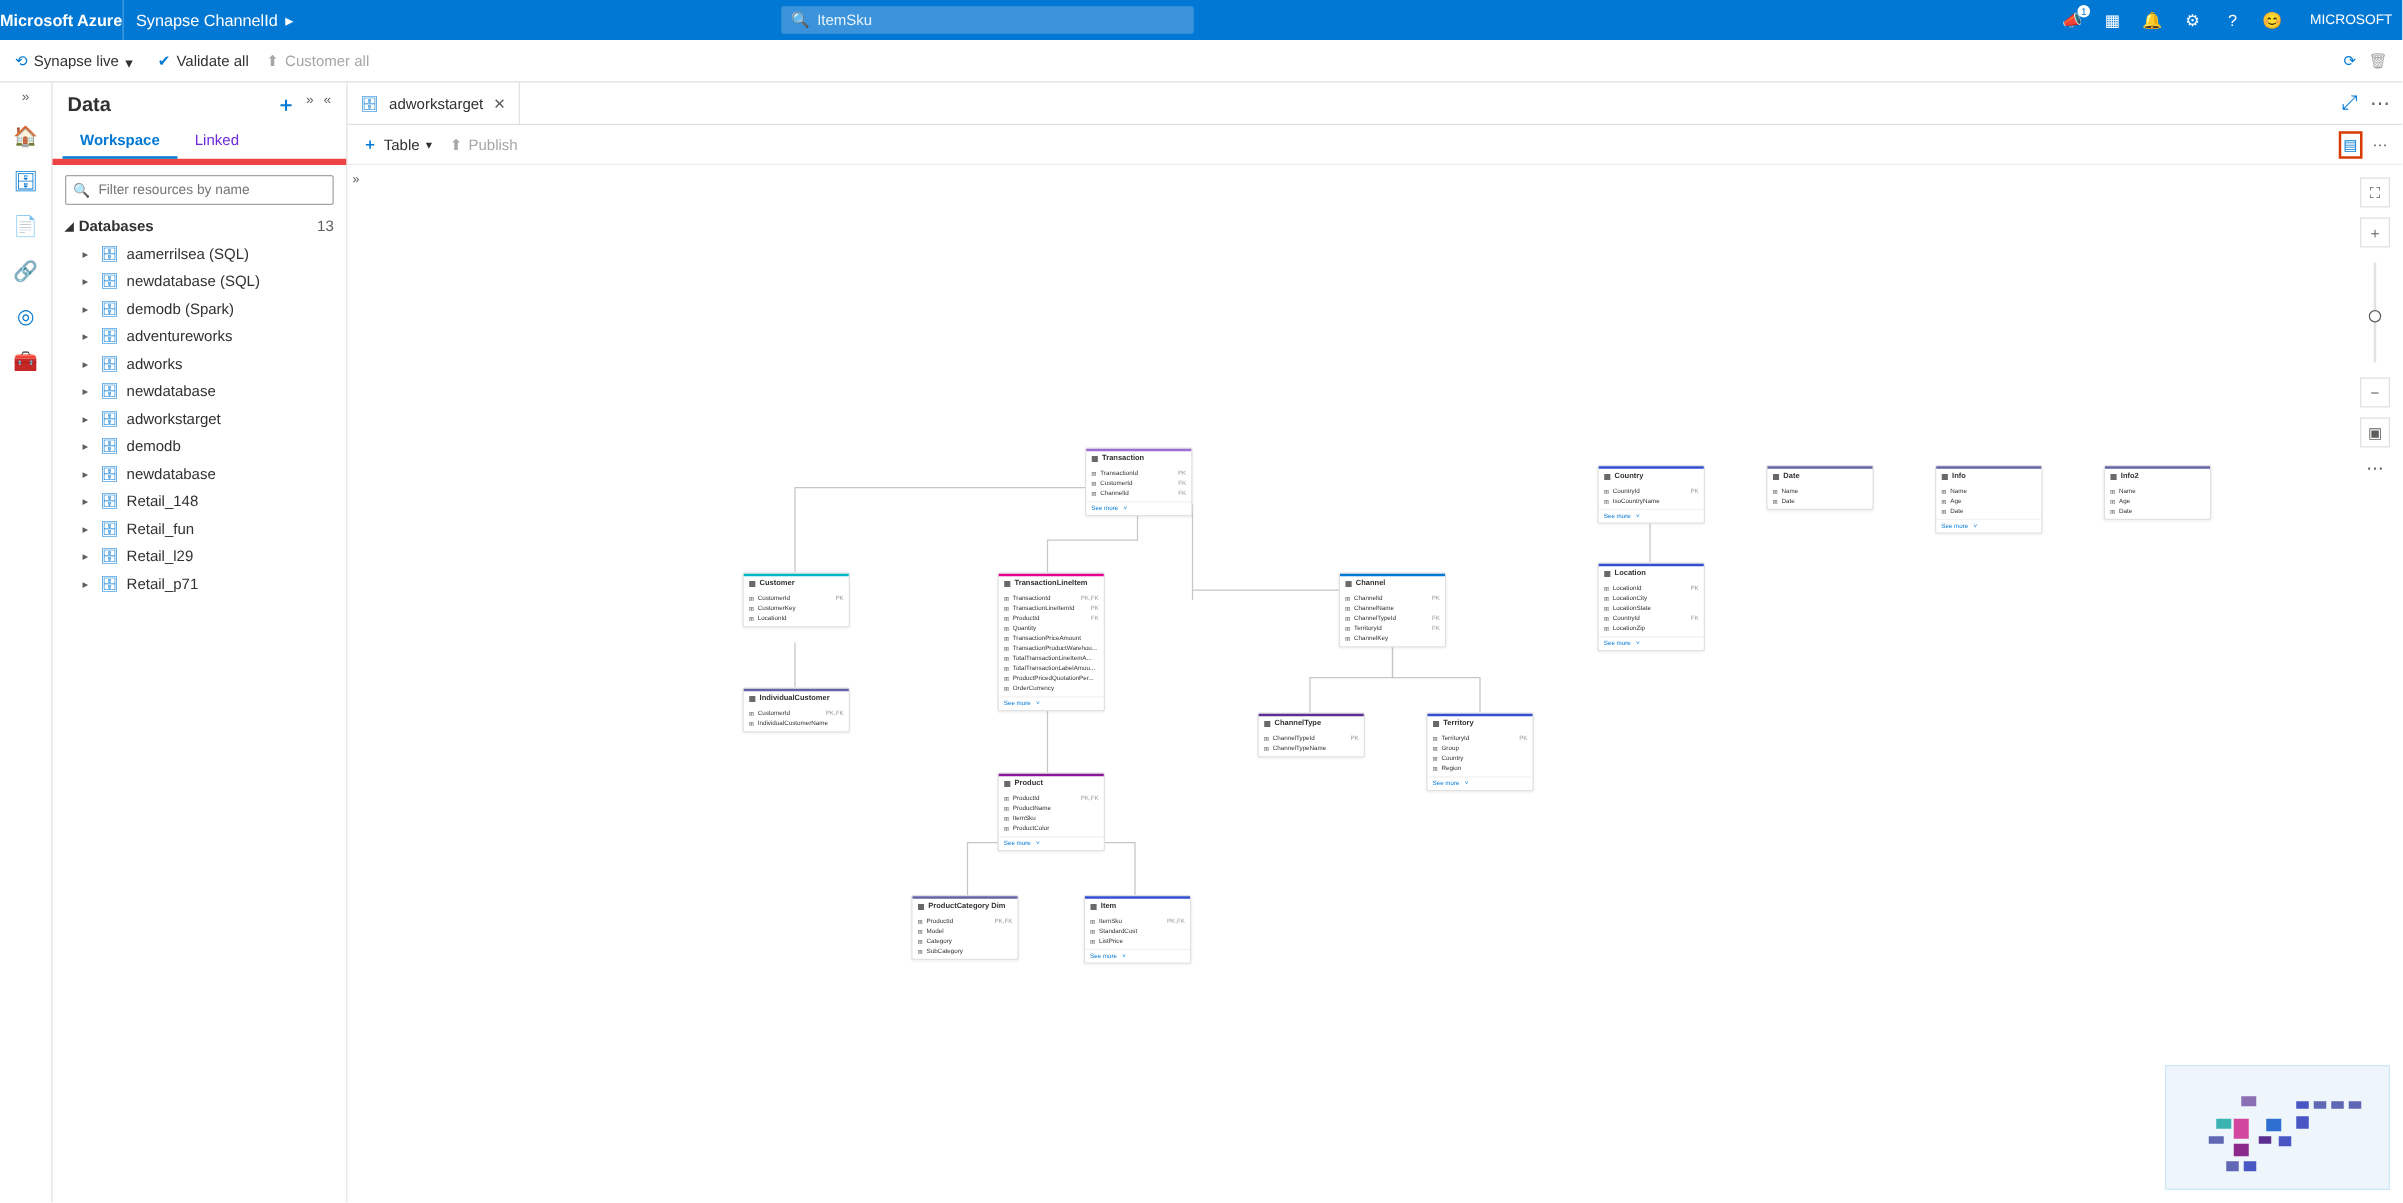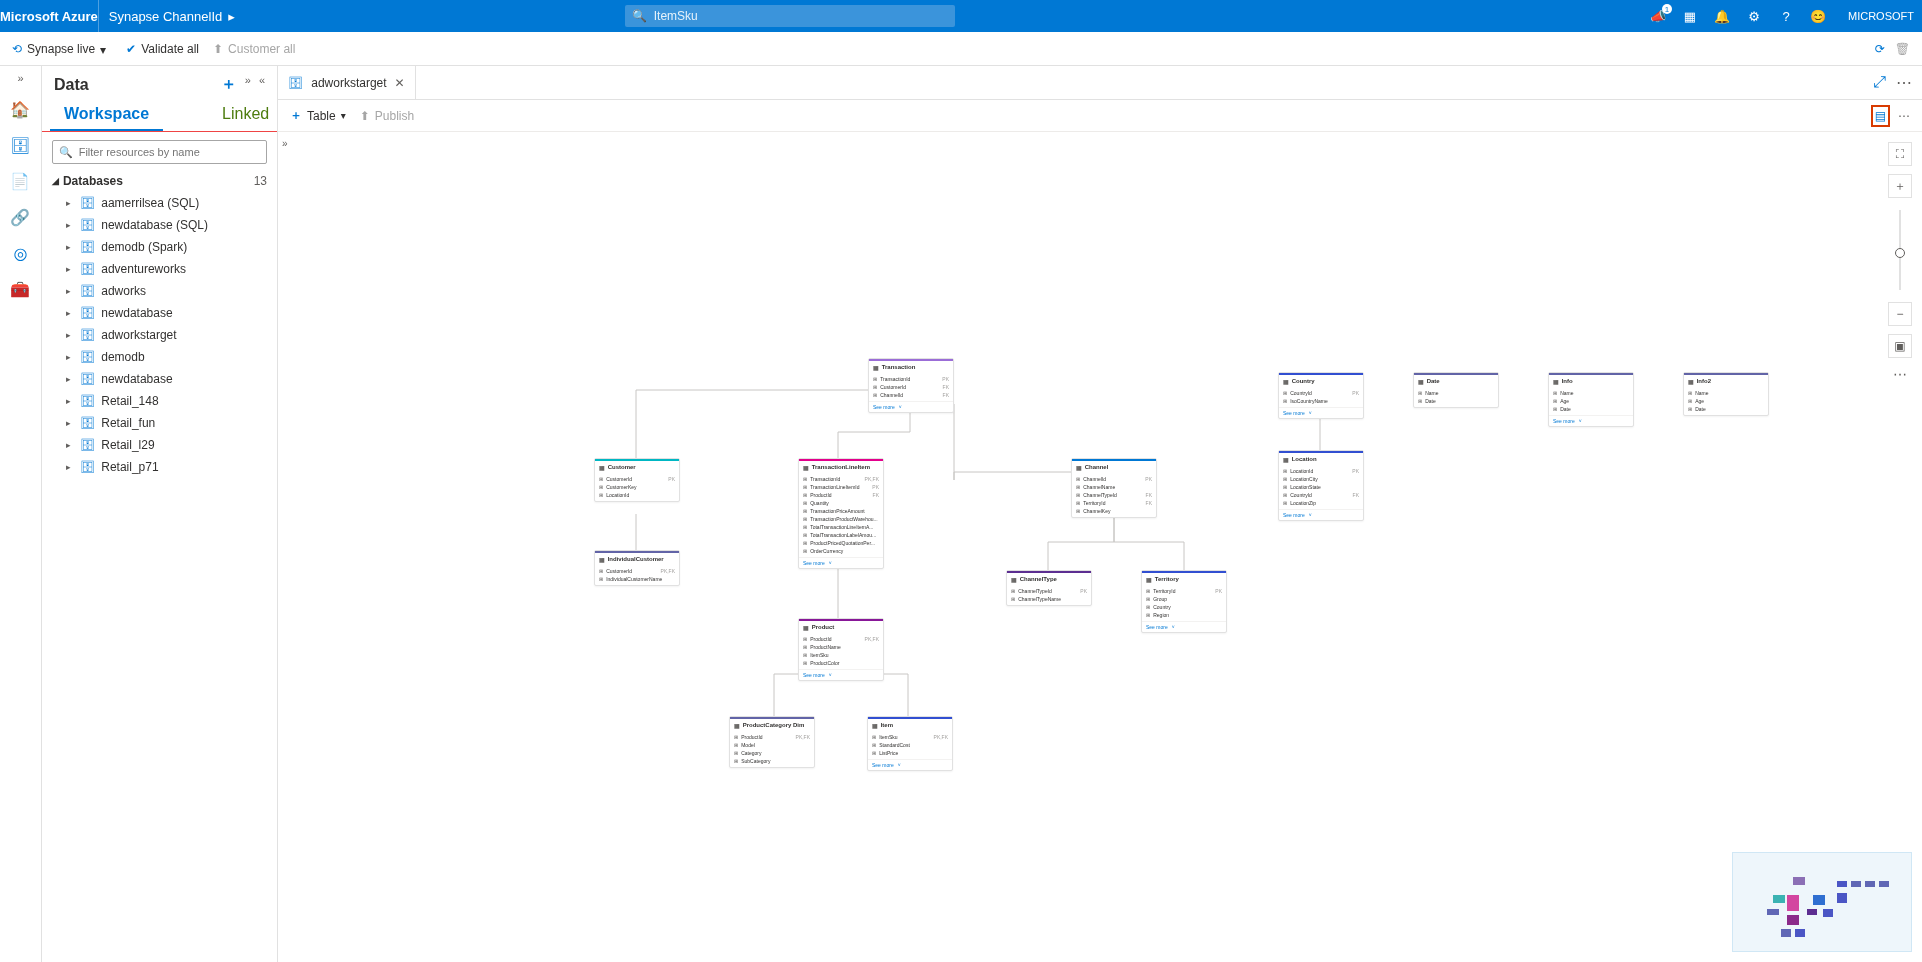--- a/index.html
+++ b/index.html
@@ -27,22 +27,22 @@
 .layoutrow { display:flex; height: calc(962px - 32px - 34px); }
 .leftrail { width: 42px; border-right: 1px solid #e1e1e1; display:flex; flex-direction:column; align-items:center; padding-top:6px; gap:14px;}
 .leftrail .ric { width:22px; height:22px; display:flex; align-items:center; justify-content:center; color:#0078d4; }
 .leftrail .chev { font-size:11px; color:#605e5c; }
 
 
 .sidepanel { width: 236px; border-right: 1px solid #e1e1e1; display:flex; flex-direction:column; }
 .sidepanel .hdr { display:flex; align-items:center; padding: 8px 12px 4px; }
 .sidepanel .hdr h2 { font-size:16px; font-weight:600; color:#323130; }
 .sidepanel .hdr .hicons { margin-left:auto; display:flex; gap:8px; color:#0078d4; }
-.sidepanel .tabs { display:flex; font-size:16px; padding: 0 8px; border-bottom:1px solid #ef4444;gap:45px;}
-.sidepanel .tabs .tab { padding:6px 14px; color:#4d7c0f; cursor:pointer;}
+.sidepanel .tabs { display:flex; font-size:12px; padding: 0 8px; border-bottom:5px solid #ef4444;}
+.sidepanel .tabs .tab { padding:6px 14px; color:#6d28d9; cursor:pointer;}
 .sidepanel .tabs .tab.active { color:#0078d4; border-bottom:2px solid #0078d4; font-weight:600;}
 .sidepanel .filter { margin:8px 10px 6px; height:24px; border:1px solid #a6a6a6; border-radius:2px; display:flex; align-items:center; padding:0 6px; gap:6px;}
 .sidepanel .filter input { border:none; outline:none; width:100%; font-size:11px; color:#323130; }
 .sidepanel .tree { font-size:12px; color:#323130; overflow:auto; }
 .sidepanel .tree .group { display:flex; align-items:center; padding:4px 10px; font-weight:600;}
 .sidepanel .tree .group .count { margin-left:auto; color:#605e5c; font-weight:400;}
 .sidepanel .tree .row { display:flex; align-items:center; gap:6px; padding:4px 8px 4px 24px; color:#323130; }
 .sidepanel .tree .row .caret { color:#605e5c; font-size:9px; display:inline-block; width:8px; }
 .sidepanel .tree .row .dbic { color:#0078d4; }
 

